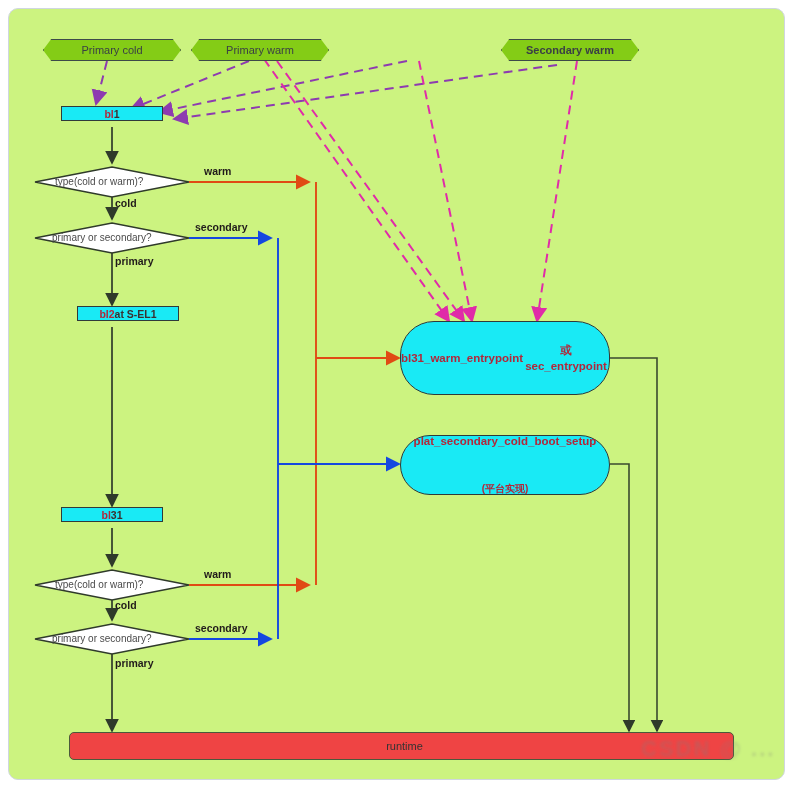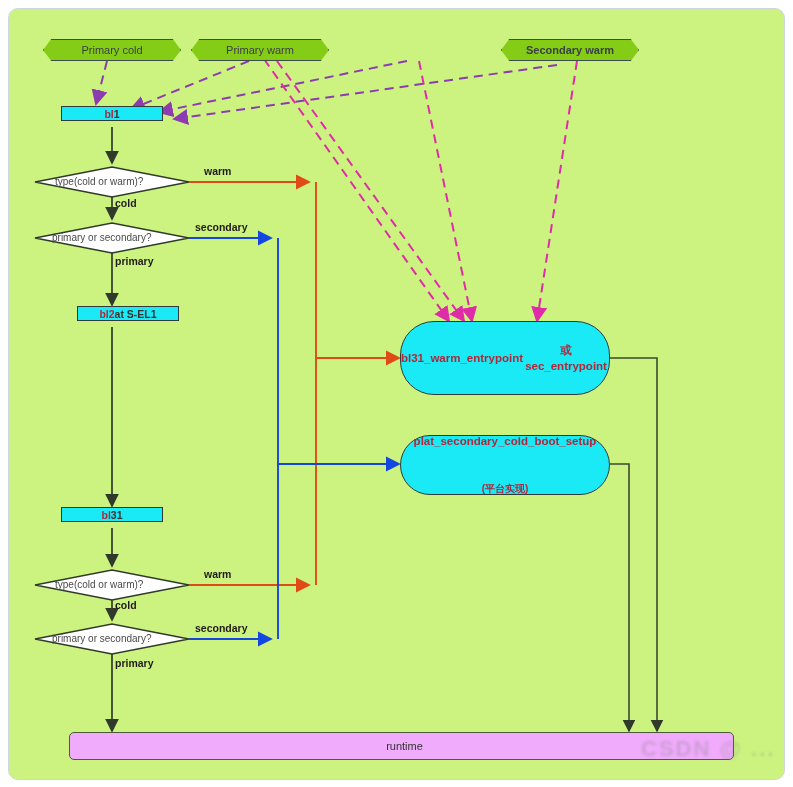--- a/index.html
+++ b/index.html
@@ -17,21 +17,21 @@
   .stadium{background:#19eaf5;border:1.4px solid #2f3a3a;border-radius:0;
            height:15px;font-size:10.5px;font-weight:bold;color:#b1273a;}
   .stadium .dark{color:#3a3030;}
   .bigbox{background:#19eaf5;border:1.6px solid #2f3a3a;border-radius:34px;
           font-size:11.5px;font-weight:bold;color:#b1273a;line-height:16px;}
   .bigbox .sub{font-size:10px;margin-top:32px;}
   .diamond-label{position:absolute;font-size:10px;color:#4a4a4a;
                  white-space:nowrap;pointer-events:none;}
   .edge-label{position:absolute;font-size:10.5px;font-weight:bold;color:#201a1a;
               white-space:nowrap;}
-  .runtime{position:absolute;background:#f0abfc;border:1.6px solid #4a5a3a;
+  .runtime{position:absolute;background:#ef4444;border:1.6px solid #4a5a3a;
            border-radius:5px;font-size:11px;color:#333;padding-left:6px;}
   .watermark{position:absolute;opacity:.30;filter:blur(1.4px);
              font-size:22px;font-weight:bold;color:#7d7d7d;letter-spacing:2px;
              white-space:nowrap;}
 </style>
 </head>
 <body>
 
 <div id="canvas">
   <div id="board">

